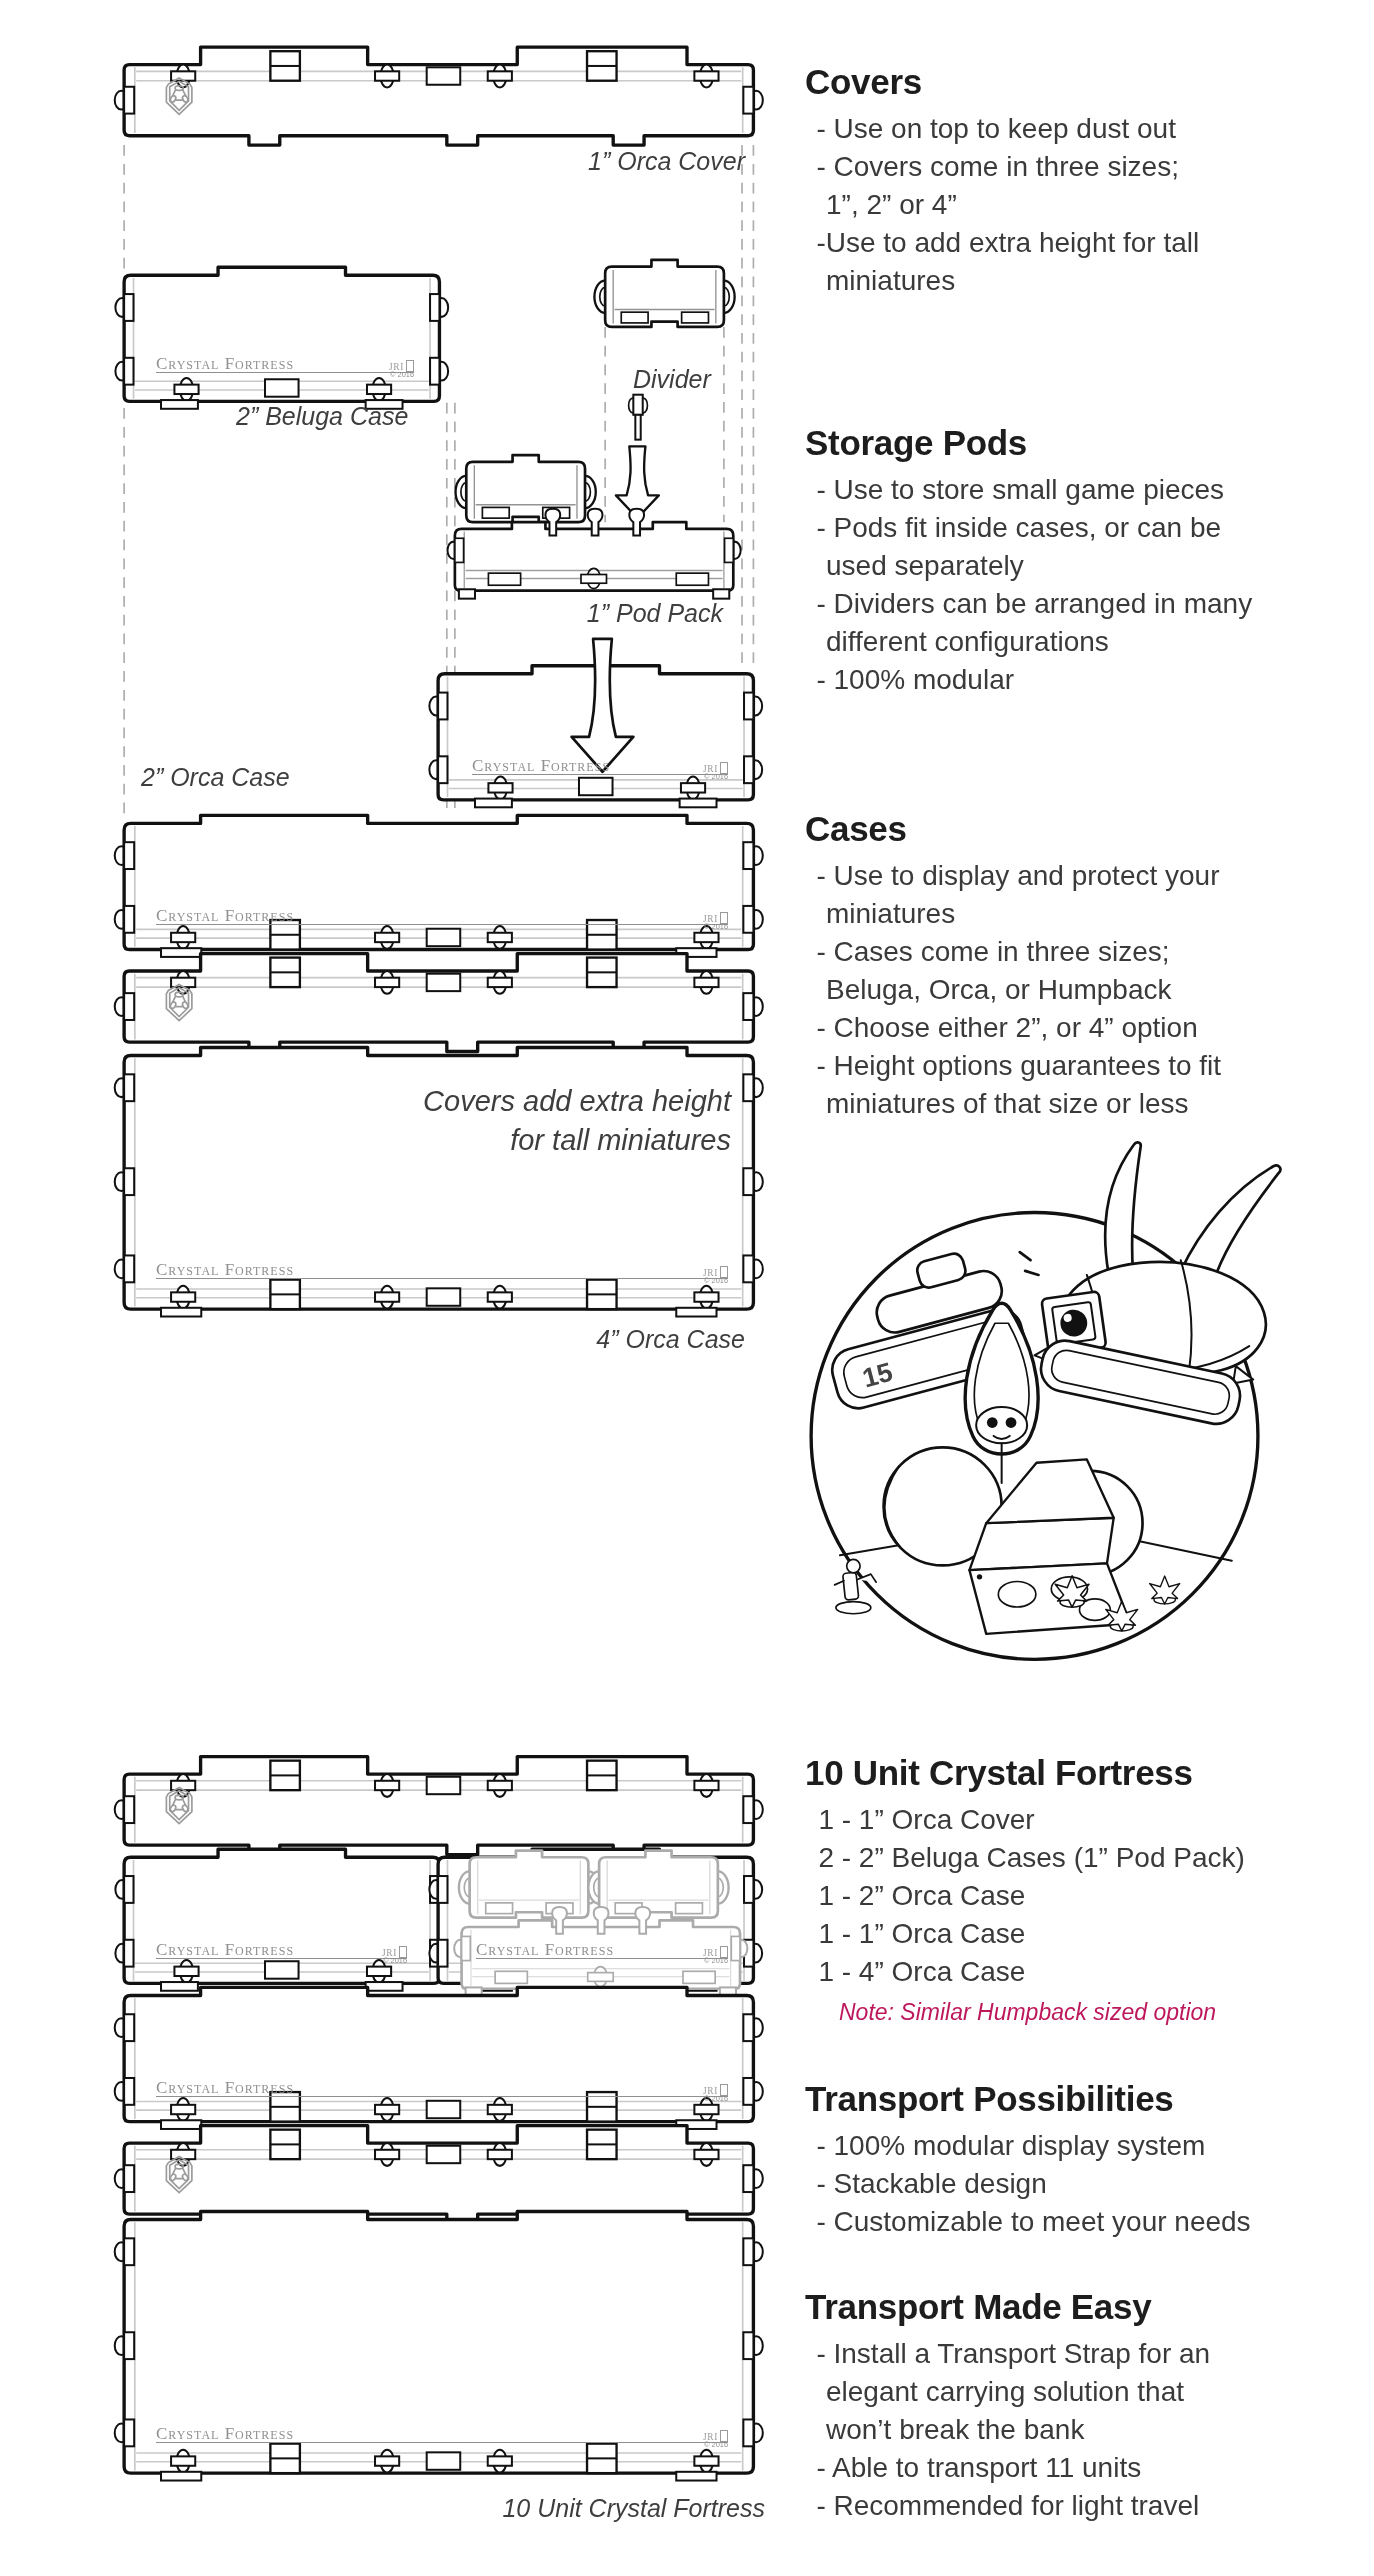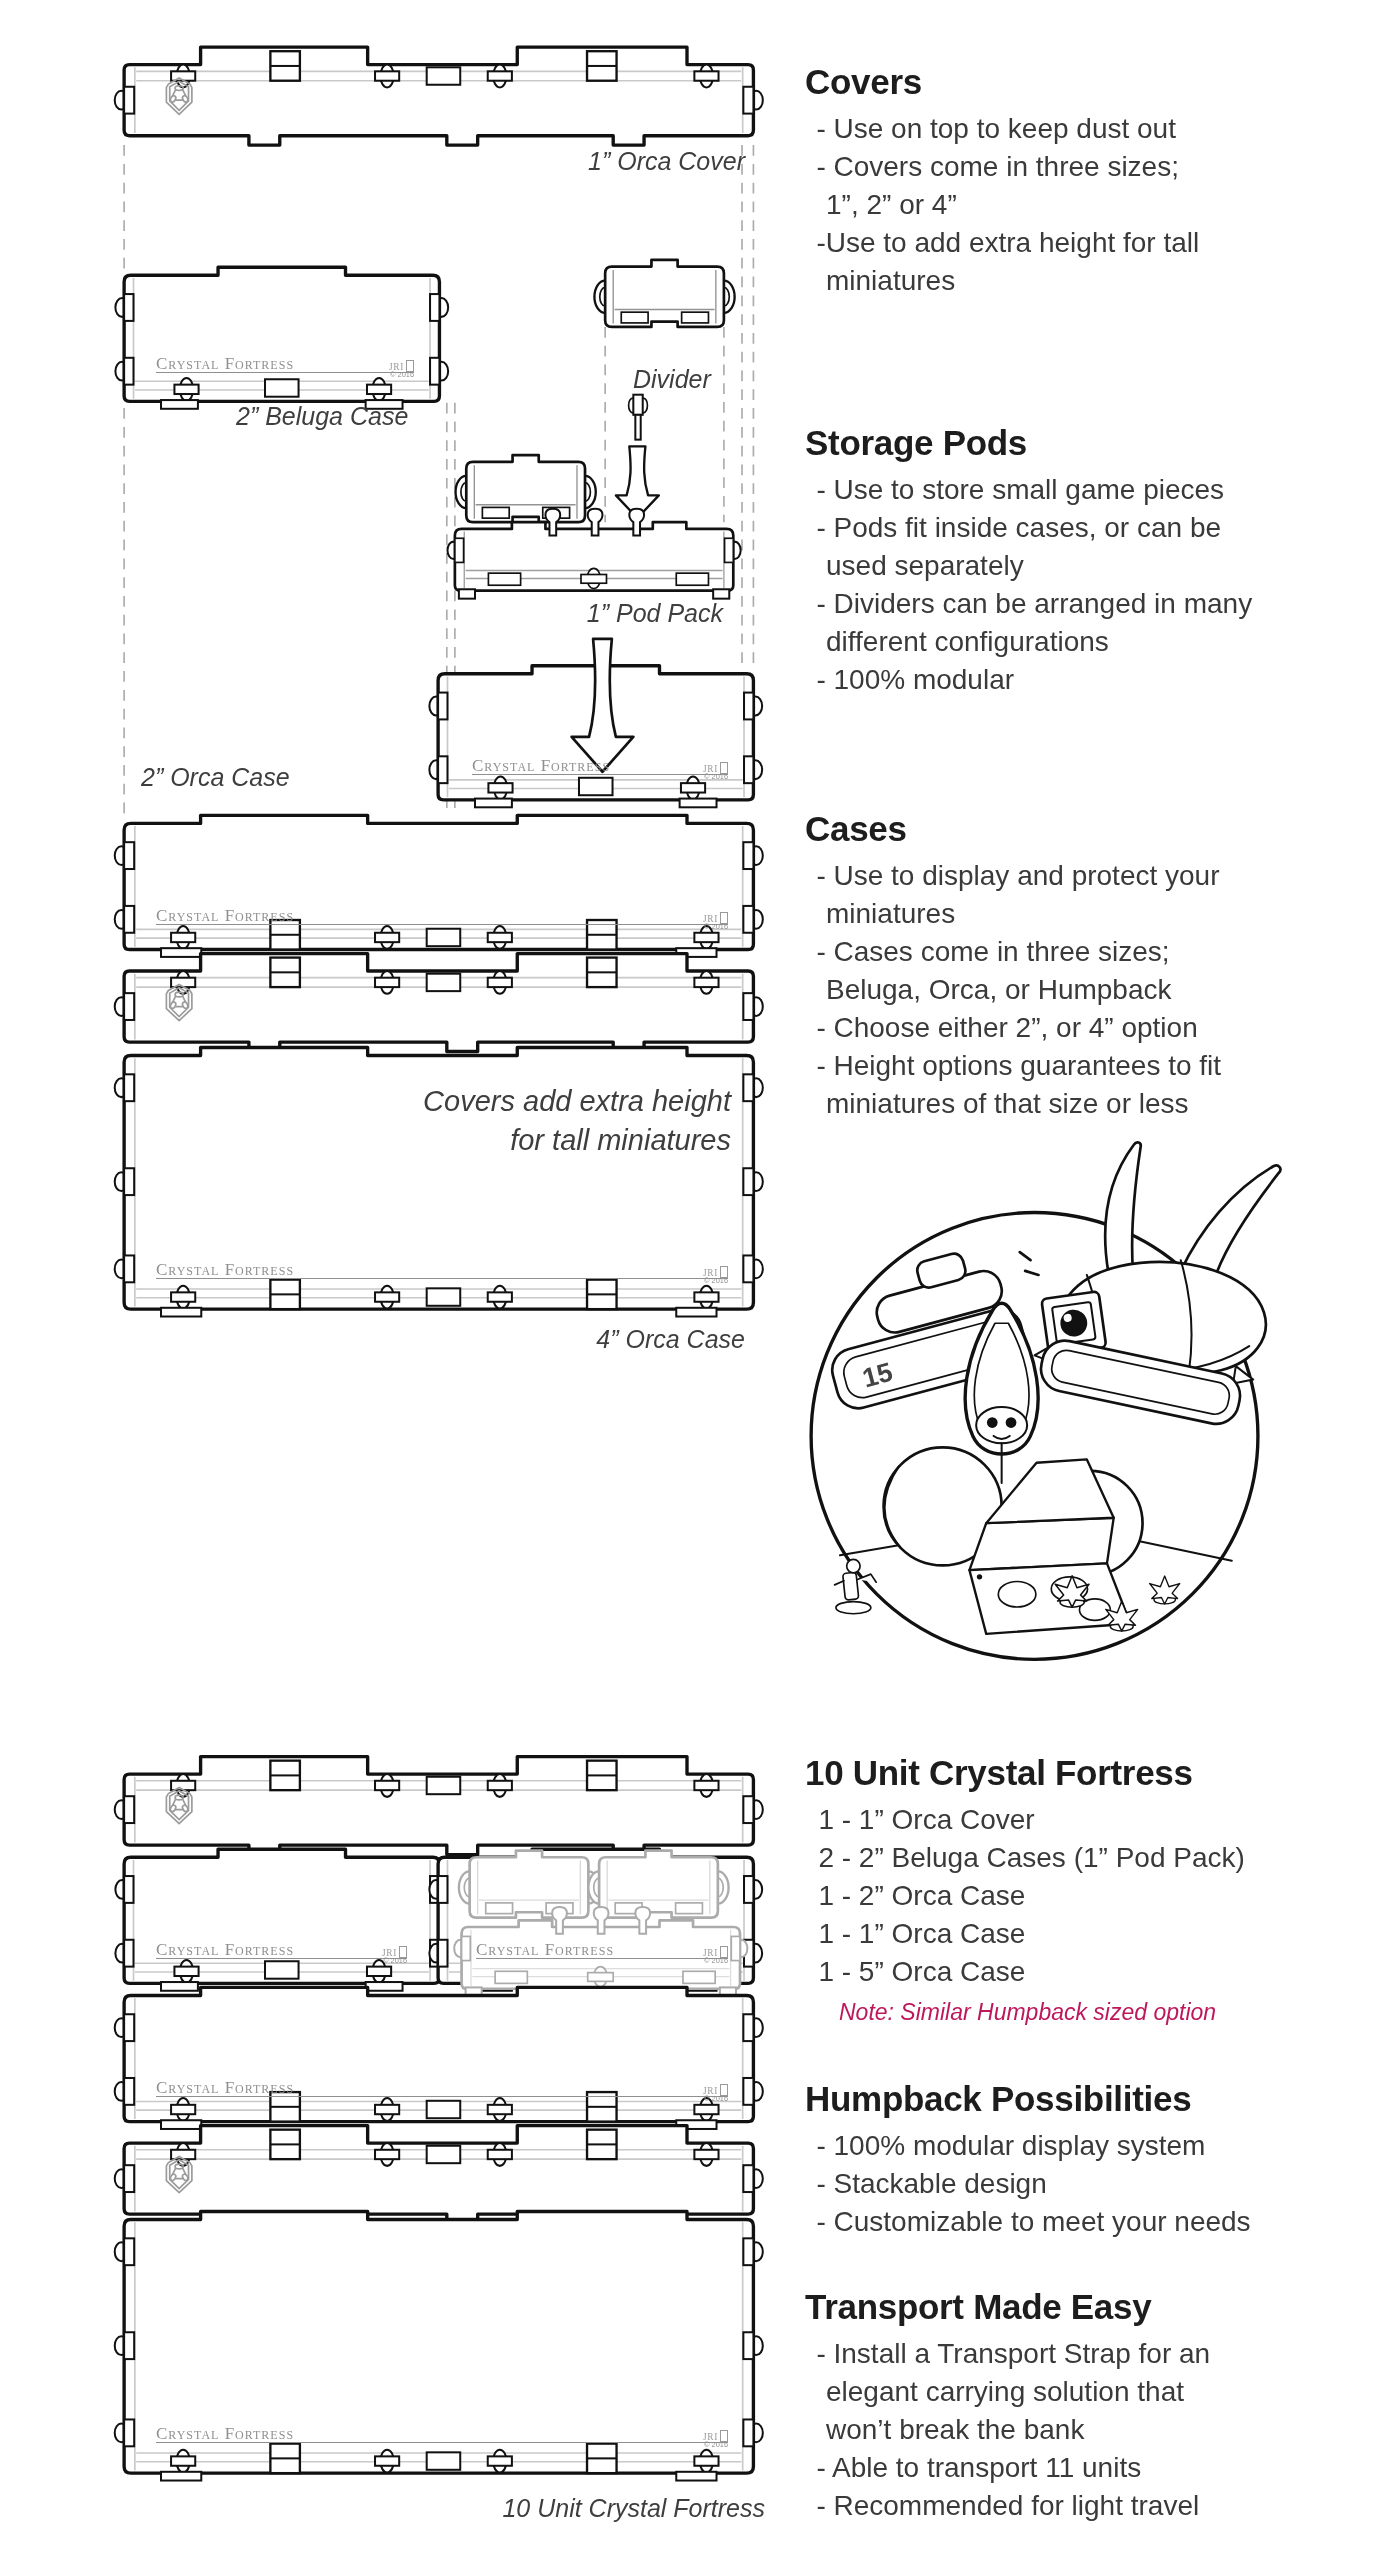--- a/index.html
+++ b/index.html
@@ -448,26 +448,26 @@
   <div class="line">- Height options guarantees to fit</div>
   <div class="line w">miniatures of that size or less</div>
 </div>
 
 <div class="block items" style="top:1753px;">
   <div class="h">10 Unit Crystal Fortress</div>
   <div class="line">1 - 1” Orca Cover</div>
   <div class="line">2 - 2” Beluga Cases (1” Pod Pack)</div>
   <div class="line">1 - 2” Orca Case</div>
   <div class="line">1 - 1” Orca Case</div>
-  <div class="line">1 - 5” Orca Case</div>
+  <div class="line">1 - 4” Orca Case</div>
   <div class="note">Note: Similar Humpback sized option</div>
 </div>
 
 <div class="block" style="top:2079px;">
-  <div class="h">Humpback Possibilities</div>
+  <div class="h">Transport Possibilities</div>
   <div class="line">- 100% modular display system</div>
   <div class="line">- Stackable design</div>
   <div class="line">- Customizable to meet your needs</div>
 </div>
 
 <div class="block" style="top:2287px;">
   <div class="h">Transport Made Easy</div>
   <div class="line">- Install a Transport Strap for an</div>
   <div class="line w">elegant carrying solution that</div>
   <div class="line w">won’t break the bank</div>

